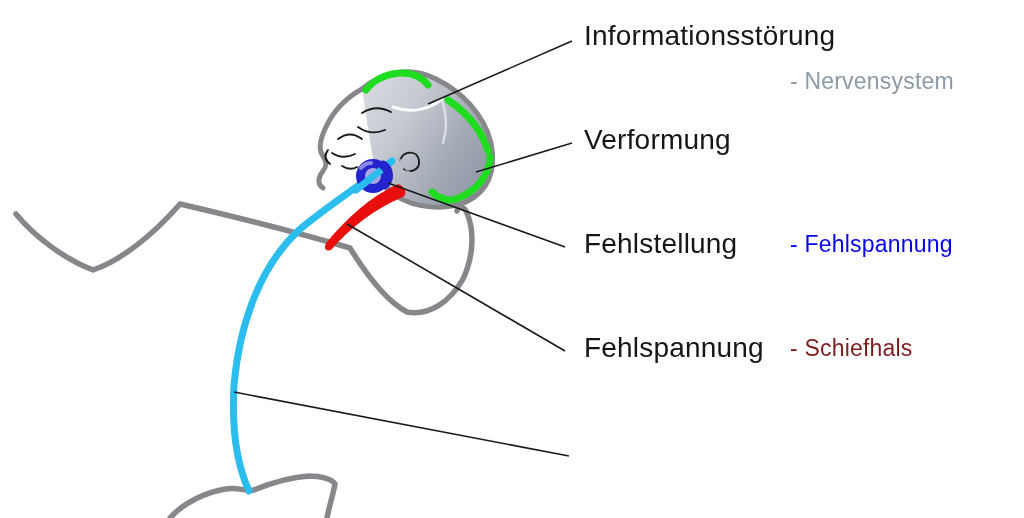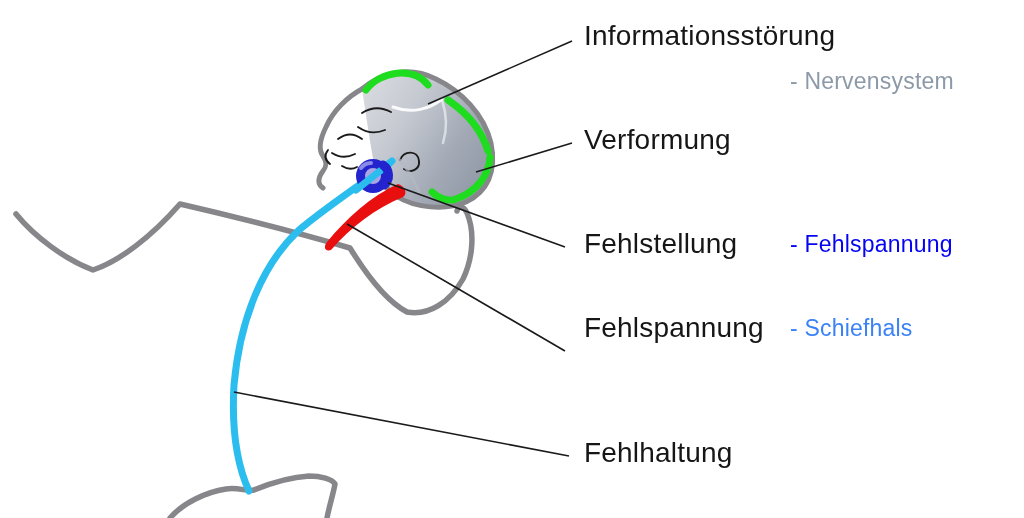--- a/index.html
+++ b/index.html
@@ -9,21 +9,21 @@
   }
   #illustration{position:absolute;left:0;top:0;}
   .label-row-term{
     position:absolute;left:584px;height:28px;line-height:28px;
     font-size:28px;color:#161616;white-space:nowrap;letter-spacing:0.2px;
   }
   .label-row-target{
     position:absolute;left:790px;height:28px;line-height:28px;
     font-size:23px;white-space:nowrap;letter-spacing:0.2px;
   }
-  .r0{top:22px;} .r1{top:126px;} .r2{top:230px;} .r3{top:314px;} .r4{top:439px;}
+  .r0{top:22px;} .r1{top:126px;} .r2{top:230px;} .r3{top:334px;} .r4{top:439px;}
 </style>
 </head>
 <body>
 
 <div id="canvas">
 
   <svg id="illustration" width="1024" height="518" viewBox="0 0 1024 518">
     <defs>
       <linearGradient id="skullGrad" x1="0" y1="0" x2="1" y2="0.65">
         <stop offset="0" stop-color="#DCDEE2"></stop>
@@ -98,17 +98,16 @@
 
   <div class="label-row-term r0">Informationsstörung</div>
   <div class="label-row-target r0" style="color: rgb(140, 153, 167); margin-top: 45px;">- Nervensystem</div>
 
   <div class="label-row-term r1">Verformung</div>
 
   <div class="label-row-term r2">Fehlstellung</div>
   <div class="label-row-target r2" style="color: rgb(4, 4, 242);">- Fehlspannung</div>
 
   <div class="label-row-term r3">Fehlspannung</div>
-  <div class="label-row-target r3" style="color: #3b82f6;">- Schiefhals</div>
+  <div class="label-row-target r3" style="color: #7f1d1d;">- Schiefhals</div>
 
-  <div class="label-row-term r4">Fehlhaltung</div>
 
 </div>
 
 </body></html>

